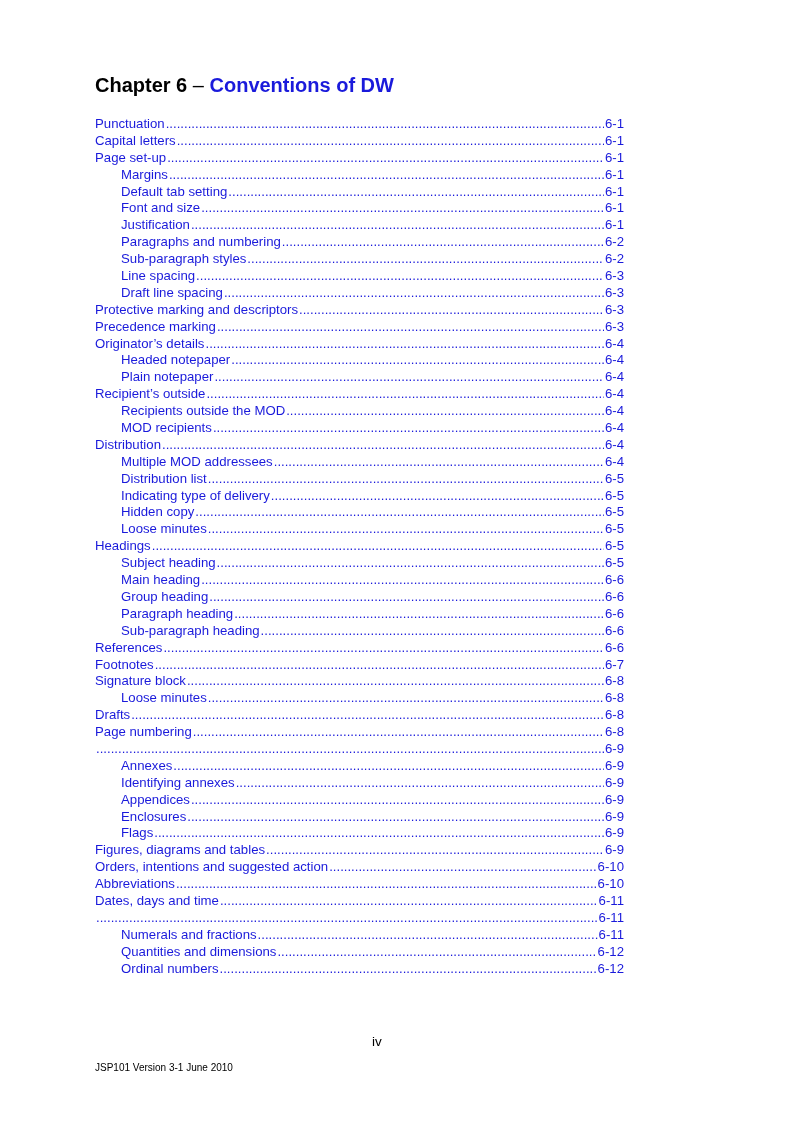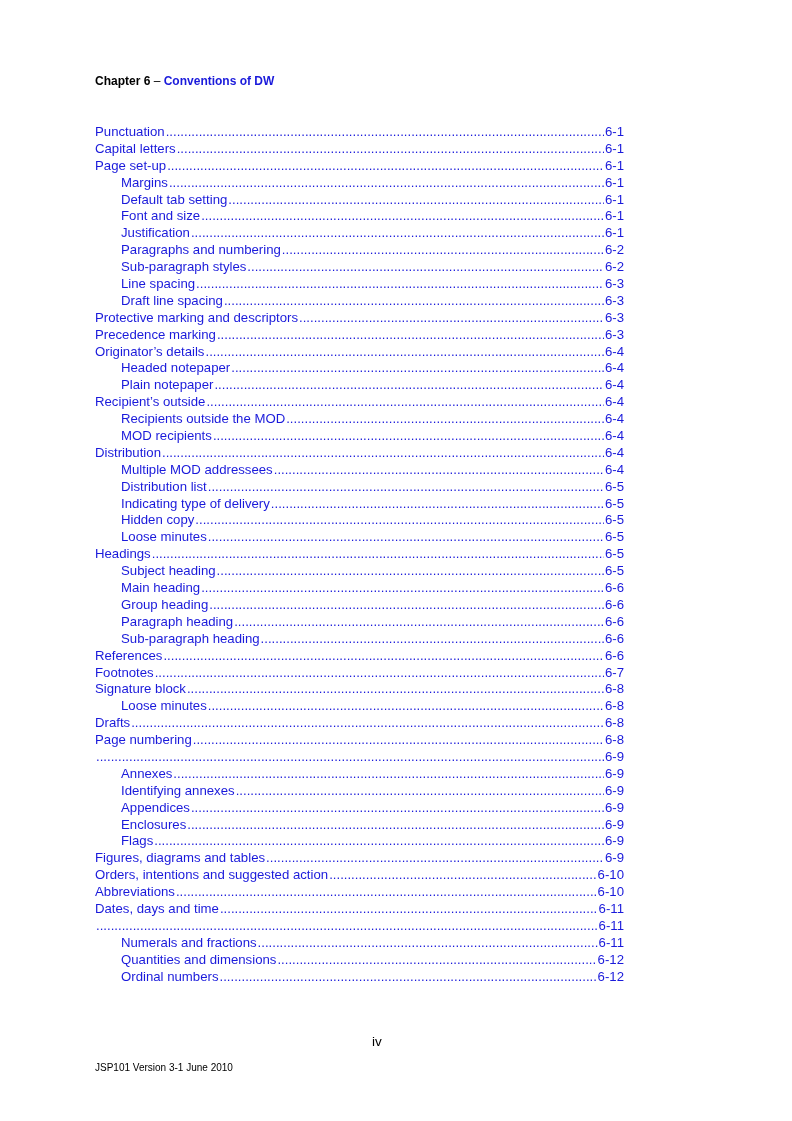--- a/index.html
+++ b/index.html
@@ -1,20 +1,20 @@
 <!DOCTYPE html>
 <html><head>
 <meta charset="utf-8">
 <style>
   html, body { margin: 0; padding: 0; background: #ffffff; }
   body { width: 792px; height: 1121px; position: relative; overflow: hidden; font-family: "Liberation Sans", sans-serif; }
-  .title { position: absolute; left: 95px; top: 74px; font-size: 12px; font-weight: bold; color: #000; white-space: nowrap; }
+  .title { position: absolute; left: 95px; top: 74px; font-size: 20px; font-weight: bold; color: #000; white-space: nowrap; }
   .title .blue { color: #1a1adb; }
   .title .dash { font-weight: normal; }
-  .toc { position: absolute; left: 95px; top: 124px; width: 529px; }
+  .toc { position: absolute; left: 95px; top: 116px; width: 529px; }
   .row { height: 16.9px; display: flex; align-items: baseline; font-size: 13.2px; line-height: 16.9px; color: #1a1adb; }
   .row.sub { padding-left: 26px; justify-content: space-between; }
   .row .label { white-space: nowrap; }
   .row .dots { flex: 1; overflow: hidden; white-space: nowrap; color: #1a1adb; margin: 0 1px; }
   .row .dots::after { content: "....................................................................................................................................................................................................................................................................................................."; letter-spacing: 0px; }
   .row .page { white-space: nowrap; color: #1a1adb; }
   .pagenum { position: absolute; left: 372px; top: 1034px; font-size: 13.5px; color: #000; }
   .footer { position: absolute; left: 95px; top: 1062px; font-size: 10px; color: #000; }
 </style>
 </head>

